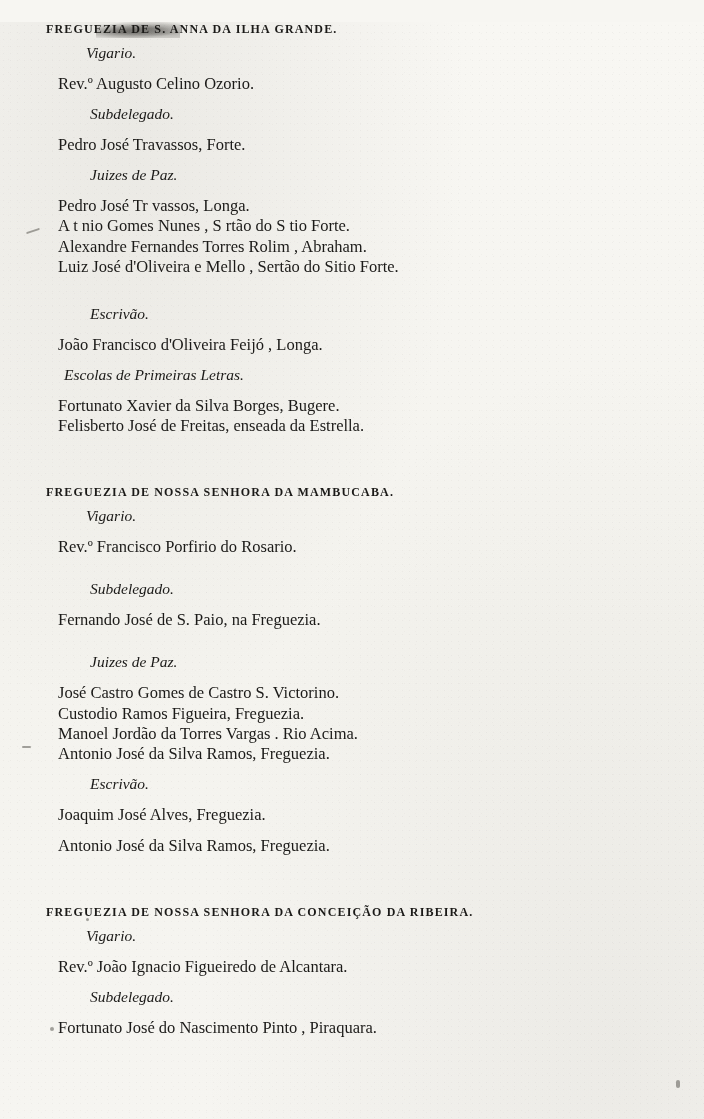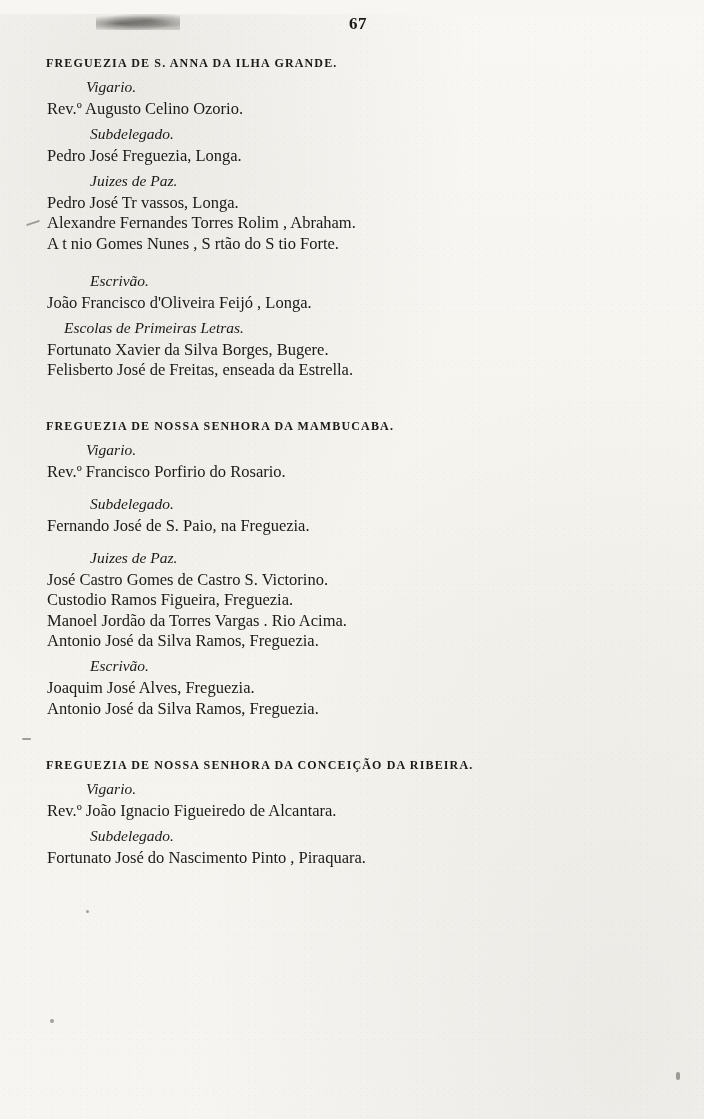--- a/index.html
+++ b/index.html
@@ -77,21 +77,21 @@
     text-transform: uppercase;
     font-family: "Liberation Serif", serif;
   }
   .role {
     font-style: italic;
     font-size: 15.5px;
     margin: 7px 0 3px 0;
     text-align: left;
   }
   .names {
-    margin: 1px;
+    margin: 12px;
     padding: 0;
     list-style: none;
   }
   .names li {
     font-size: 16.5px;
     line-height: 1.16;
     margin: 0 0 1px 0;
     white-space: nowrap;
   }
   .block { margin-bottom: 2px; }
@@ -109,45 +109,45 @@
   <div class="grain"></div>
   <div class="smudge-top"></div>
   <div class="fleck" style="left:50px;top:1005px;width:4px;height:4px;"></div>
   <div class="fleck" style="left:26px;top:208px;width:14px;height:2px;border-radius:1px;transform:rotate(-18deg);"></div>
   <div class="fleck" style="left:22px;top:724px;width:9px;height:2px;border-radius:1px;"></div>
   <div class="fleck" style="left:676px;top:1058px;width:4px;height:8px;border-radius:2px;"></div>
   <div class="fleck" style="left:86px;top:896px;width:3px;height:3px;"></div>
 
   <div class="content">
 
-    <div class="folio">67</div>
 
     <div>
       <div class="parish-head">FREGUEZIA DE S. ANNA DA ILHA GRANDE.</div>
 
       <div class="block">
         <div class="role role-1">Vigario.</div>
         <ul class="names">
           <li>Rev.º Augusto Celino Ozorio.</li>
         </ul>
       </div>
 
       <div class="block">
         <div class="role role-2">Subdelegado.</div>
         <ul class="names">
-          <li>Pedro José Freguezia, Longa.</li>
+          <li>Pedro José Travassos, Forte.</li>
         </ul>
       </div>
 
       <div class="block">
         <div class="role role-2">Juizes de Paz.</div>
         <ul class="names">
           <li>Pedro José Tr vassos, Longa.</li>
+          <li>A t nio Gomes Nunes , S rtão do S tio Forte.</li>
           <li>Alexandre Fernandes Torres Rolim , Abraham.</li>
-          <li>A t nio Gomes Nunes , S rtão do S tio Forte.</li>
+          <li>Luiz José d'Oliveira e Mello , Sertão do Sitio Forte.</li>
         </ul>
       </div>
 
       <div class="sp-md"></div>
 
       <div class="block">
         <div class="role role-2">Escrivão.</div>
         <ul class="names">
           <li>João Francisco d'Oliveira Feijó , Longa.</li>
         </ul>

